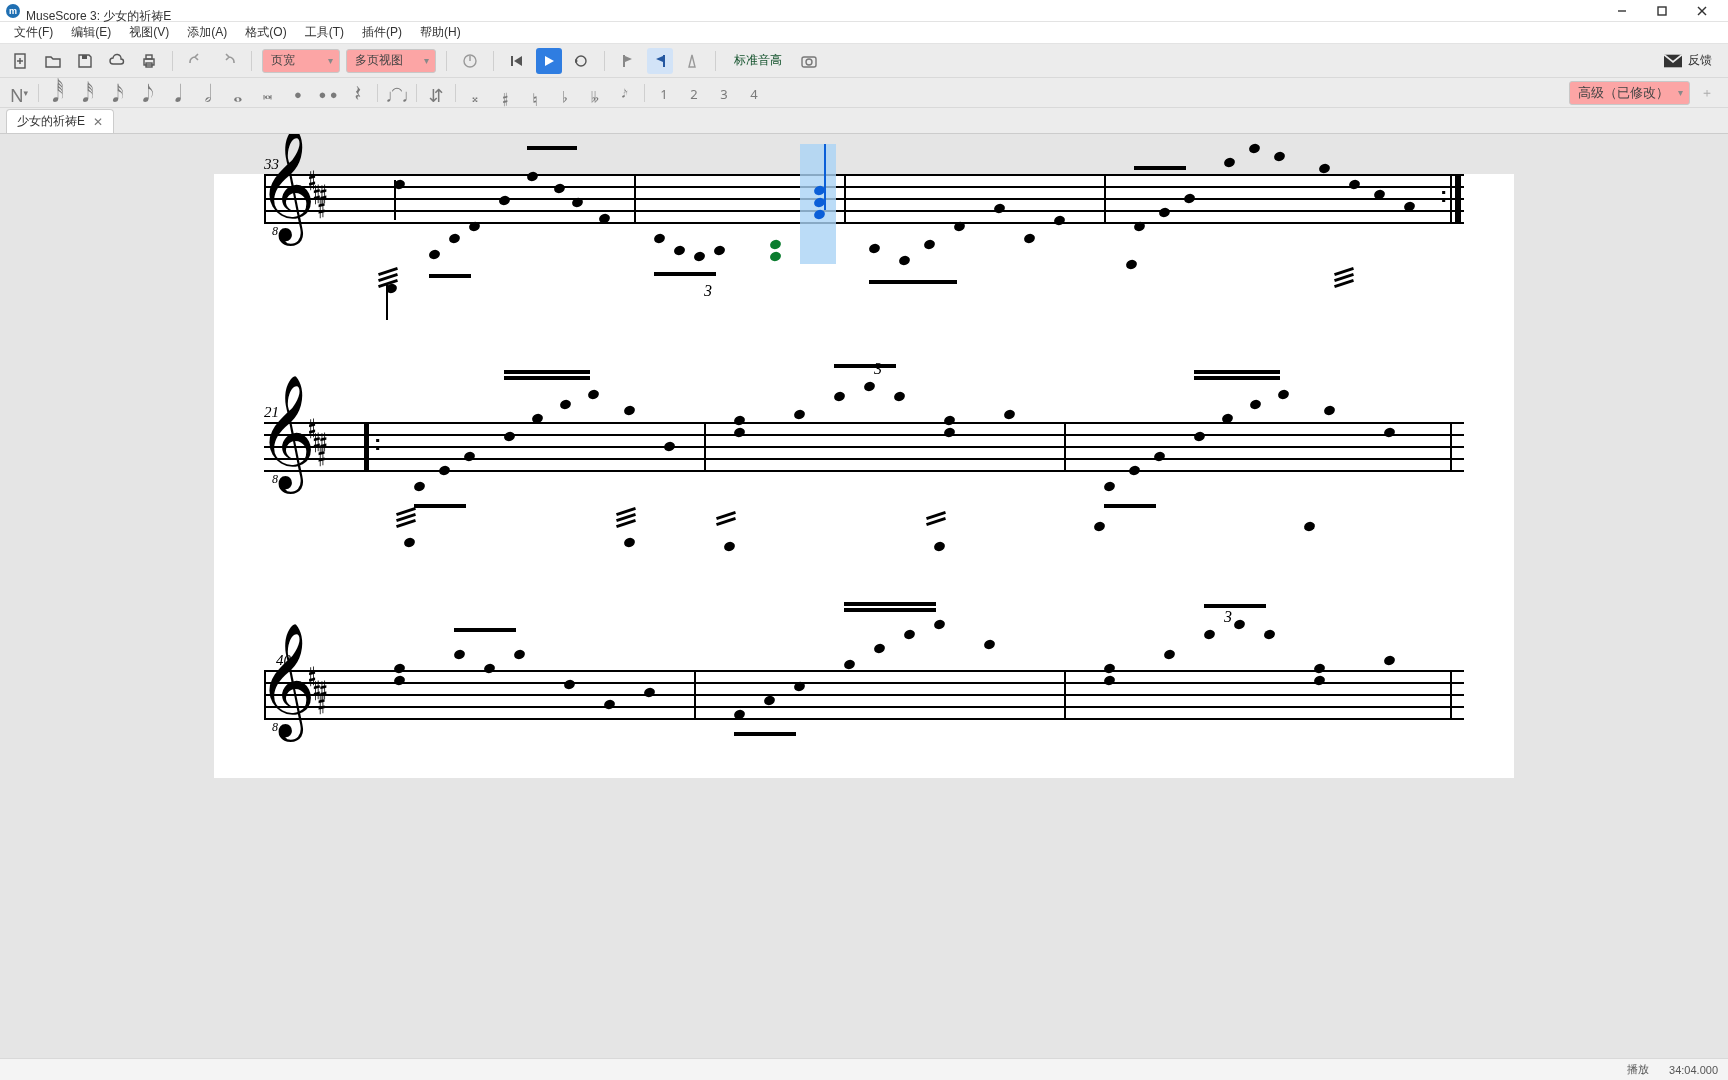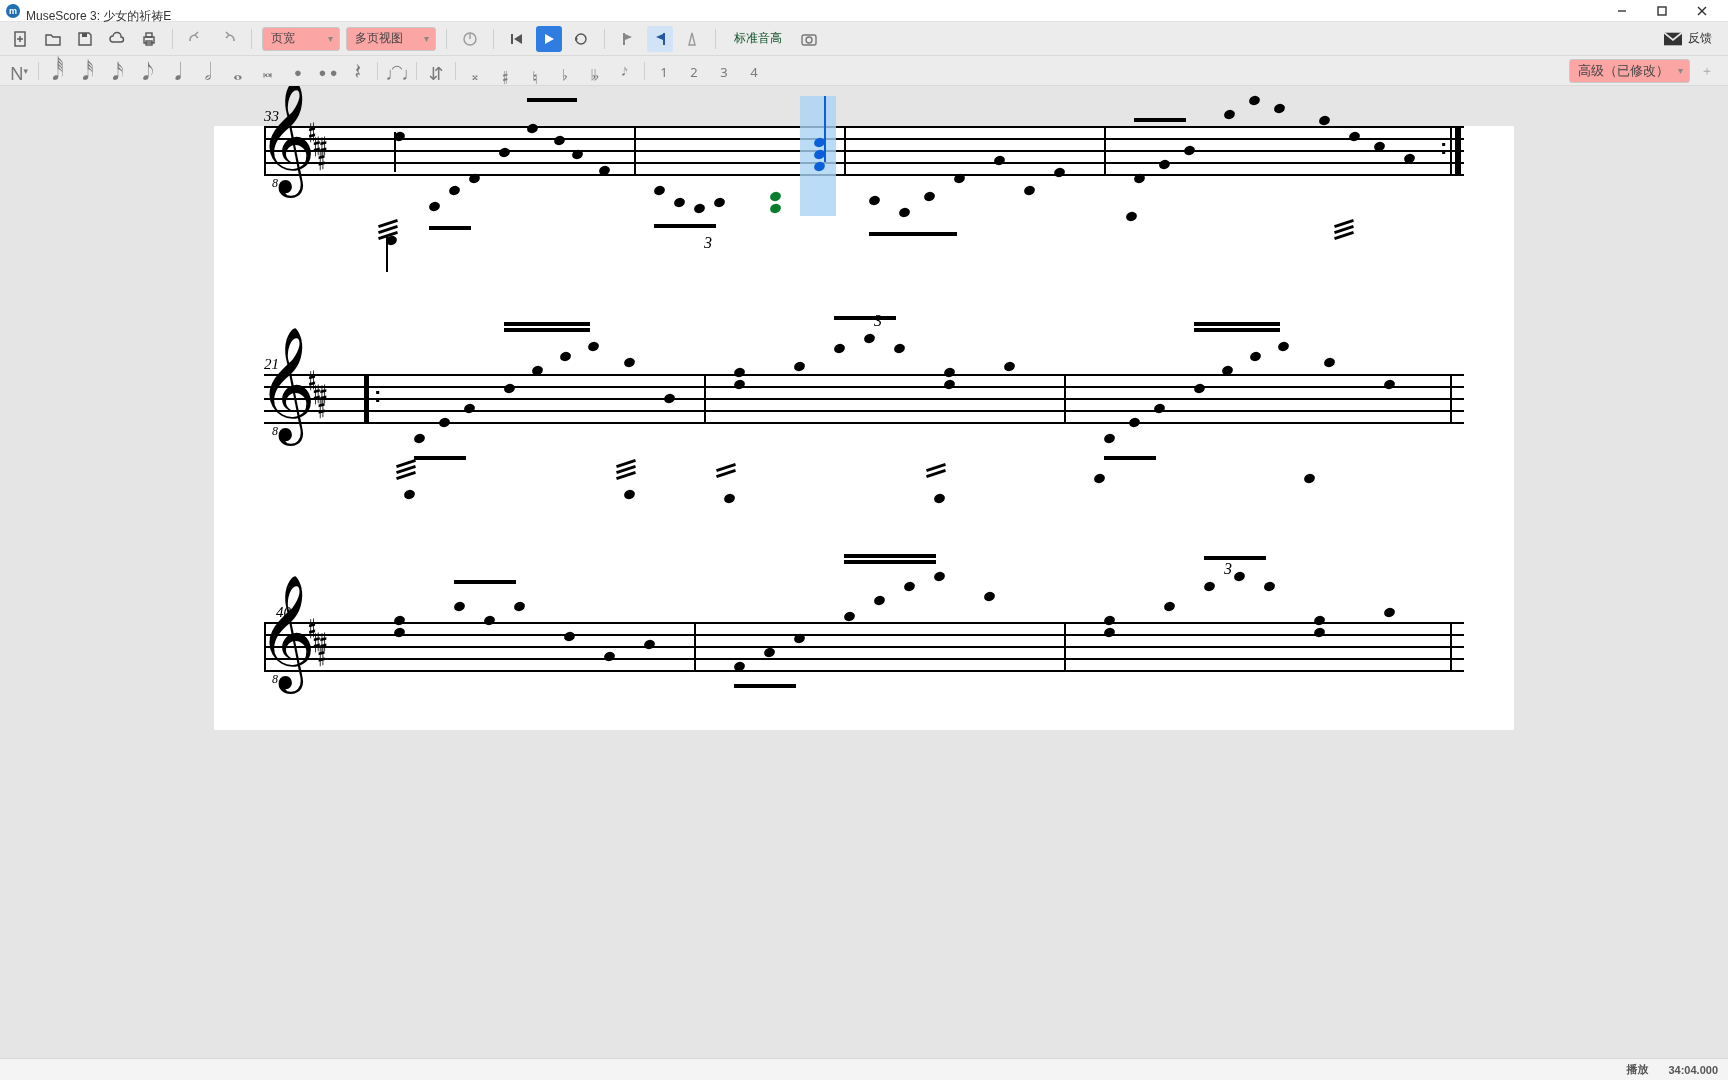--- a/index.html
+++ b/index.html
@@ -66,21 +66,21 @@
 
 .nblob { position: absolute; width: 11px; height: 9px; background: #000; border-radius: 50% 50%; transform: rotate(-20deg); }
 .nblob.sel { background: #0a7c2e; }
 .nblob.playnote { background: #0b5fd8; }
 .nstem { position: absolute; width: 1.5px; background: #000; }
 .nbeam { position: absolute; height: 4px; background: #000; }
 .trem { position: absolute; width: 20px; height: 3px; background: #000; transform: rotate(-18deg); }
 .tuplet { position: absolute; font-style: italic; font-family: Georgia,serif; font-size: 16px; }
 
 
-.statusbar { height: 22px; display: flex; align-items: center; justify-content: flex-end; padding: 0 10px; background: #f4f4f4; border-top: 1px solid #d9d9d9; font-size: 11px; color: #555; gap: 20px; font-weight: bold; }
+.statusbar { height: 22px; display: flex; align-items: center; justify-content: flex-end; padding: 0 10px; background: #f4f4f4; border-top: 1px solid #d9d9d9; font-size: 11px; color: #555; gap: 20px; }
 
 svg { display: block; }
 </style>
 </head>
 <body>
 
 <div class="app">
 
   <div class="titlebar">
     <span class="logo">m</span>
@@ -97,20 +97,30 @@
         </svg>
     </div>
     <div class="winbtn">
       <svg width="10" height="10">
           <line x1="1" y1="1" x2="9" y2="9" stroke="#333" stroke-width="1.4"></line>
           <line x1="9" y1="1" x2="1" y2="9" stroke="#333" stroke-width="1.4"></line>
         </svg>
     </div>
   </div>
 
+  <div class="menubar">
+    <div class="mitem">文件(F)</div>
+    <div class="mitem">编辑(E)</div>
+    <div class="mitem">视图(V)</div>
+    <div class="mitem">添加(A)</div>
+    <div class="mitem">格式(O)</div>
+    <div class="mitem">工具(T)</div>
+    <div class="mitem">插件(P)</div>
+    <div class="mitem">帮助(H)</div>
+  </div>
 
   <div class="toolbar">
     <div class="tbtn">
         <svg width="16" height="16">
           <rect x="2" y="1" width="10" height="14" fill="none" stroke="#555" stroke-width="1.4"></rect>
           <line x1="7" y1="5" x2="7" y2="11" stroke="#555" stroke-width="1.4"></line>
           <line x1="4" y1="8" x2="10" y2="8" stroke="#555" stroke-width="1.4"></line>
         </svg>
       </div>
     <div class="tbtn">
@@ -247,20 +257,26 @@
     <div class="nbtn small">4</div>
     <div class="tool-spacer"></div>
     <div class="workspace-select">
       <div class="tselect" style="min-width:120px">
           <span>高级（已修改）</span>
         </div>
       <div class="tbtn" style="color:#aaa">＋</div>
     </div>
   </div>
 
+  <div class="tabstrip">
+    <div class="tab">
+      <span>少女的祈祷E</span>
+      <span class="close">✕</span>
+    </div>
+  </div>
 
   <div class="score">
     <div class="page">
 
       <div class="system" style="margin-top:40px">
         <span class="measure-num" style="left:0;top:-18px">33</span>
         <div class="staff">
           <div class="lines">
               <div style="top:0"></div>
               <div style="top:12px"></div>

